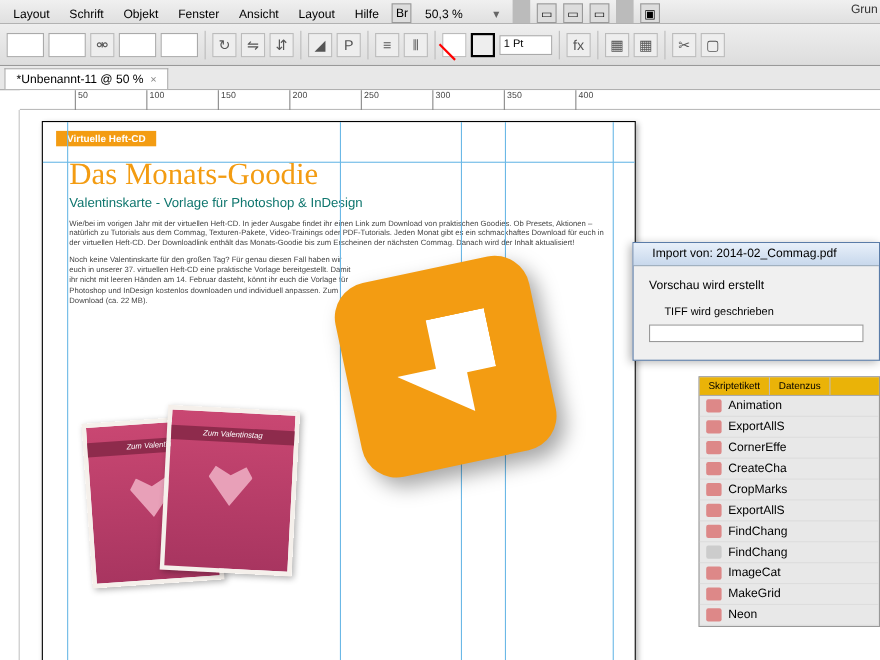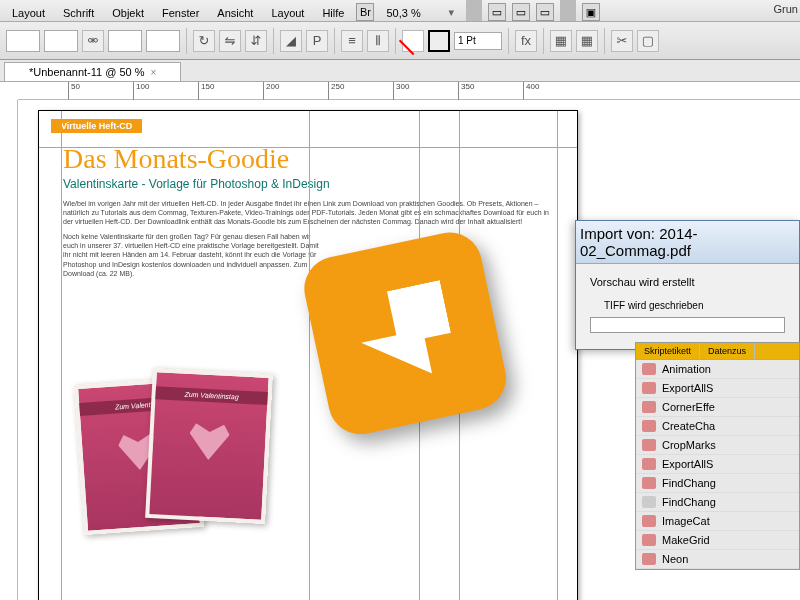--- a/index.html
+++ b/index.html
@@ -7,21 +7,21 @@
 .menubar{height:22px;background:linear-gradient(#f0f0f0,#e0e0e0);border-bottom:1px solid #aaa;display:flex;align-items:flex-end;padding:0 4px;gap:2px}
 .menubar span{padding:2px 8px;cursor:default}
 .menubar .mbtn{width:16px;height:18px;background:#ddd;border:1px solid #999;margin:0 2px;display:inline-flex;align-items:center;justify-content:center}
 .zoom{padding:0 6px;min-width:60px}
 .toolbar{height:38px;background:linear-gradient(#eee,#ddd);border-bottom:1px solid #999;display:flex;align-items:center;padding:0 6px;gap:4px}
 .tbtn{width:22px;height:22px;background:#eee;border:1px solid #bbb;display:flex;align-items:center;justify-content:center;font-size:13px;color:#555}
 .tdrop{width:34px;height:22px;background:#fff;border:1px solid #aaa;display:flex;align-items:center;padding:0 3px;font-size:10px}
 .tsep{width:1px;height:26px;background:#bbb;margin:0 2px}
 .tinput{width:48px;height:18px;background:#fff;border:1px solid #aaa;font-size:10px;padding:0 3px}
 .tabbar{height:22px;background:#e8e8e8;border-bottom:1px solid #aaa;display:flex;align-items:flex-end}
-.tab{background:#fff;border:1px solid #aaa;border-bottom:none;padding:3px 24px;font-size:10px;margin-left:4px;display:flex;align-items:center;gap:6px}
+.tab{background:#fff;border:1px solid #aaa;border-bottom:none;padding:3px 10px;font-size:10px;margin-left:4px;display:flex;align-items:center;gap:6px}
 .tab .x{font-size:10px;color:#888}
 .ruler-h{height:18px;background:#fff;border-bottom:1px solid #bbb;position:relative;margin-left:18px}
 .ruler-h .tick{position:absolute;top:0;height:18px;border-left:1px solid #888;font-size:8px;padding-left:2px;color:#444}
 .workarea{display:flex;height:500px}
 .ruler-v{width:18px;background:#fff;border-right:1px solid #bbb}
 .canvas{flex:1;background:#fff;position:relative;overflow:hidden}
 .page{position:absolute;left:20px;top:10px;width:540px;height:580px;background:#fff;border:1px solid #000;box-shadow:2px 2px 5px rgba(0,0,0,.3)}
 .guide-v{position:absolute;top:0;bottom:0;width:1px;background:#6bb8e6}
 .guide-h{position:absolute;left:0;right:0;height:1px;background:#6bb8e6}
 .badge{background:#f39c12;color:#fff;font-size:9px;font-weight:bold;padding:2px 10px;display:inline-block;margin:8px 0 0 12px}
@@ -32,21 +32,21 @@
 .logo-sq{width:180px;height:180px;background:#f39c12;border-radius:32px;display:flex;align-items:center;justify-content:center;box-shadow:6px 10px 18px rgba(0,0,0,.35)}
 .logo-arrow{width:90px;height:90px;background:#fff;clip-path:polygon(40% 0,100% 0,100% 60%,70% 60%,70% 100%,0 50%,40% 50%)}
 .cards{position:absolute;left:40px;top:260px;width:220px;height:170px}
 .card{position:absolute;width:120px;height:150px;background:linear-gradient(#c94772,#a83560);border:4px solid #f5f0eb;box-shadow:2px 2px 6px rgba(0,0,0,.3)}
 .card1{left:0;top:10px;transform:rotate(-4deg)}
 .card2{left:70px;top:0;transform:rotate(3deg)}
 .card .ribbon{background:#8e2b4c;color:#fff;font-size:7px;text-align:center;padding:3px 0;margin-top:14px;font-style:italic}
 .card .heart{width:40px;height:40px;background:#e8a0b8;margin:18px auto;clip-path:polygon(50% 100%,0 35%,15% 10%,50% 30%,85% 10%,100% 35%)}
 .footer{position:absolute;bottom:12px;left:22px;right:22px;height:14px;background:#f39c12}
 .dialog{position:absolute;right:0;top:220px;width:225px;background:#f0f0f0;border:1px solid #5a7ca8;box-shadow:-2px 2px 8px rgba(0,0,0,.3)}
-.dialog-title{background:linear-gradient(#e8f0fa,#c8d8ec);padding:4px 4px;font-size:15px;border-bottom:1px solid #9ab}
+.dialog-title{background:linear-gradient(#e8f0fa,#c8d8ec);padding:4px 17px;font-size:11px;border-bottom:1px solid #9ab}
 .dialog-body{padding:12px 14px 16px}
 .dialog-body .line1{font-size:11px;margin-bottom:12px}
 .dialog-body .line2{font-size:10px;margin-left:14px;margin-bottom:6px}
 .progress{height:16px;background:#fff;border:1px solid #999;margin-top:4px}
 .panel{position:absolute;right:0;top:342px;width:165px;background:#e8e8e8;border:1px solid #999}
 .panel-tabs{display:flex;background:#eab308;border-bottom:1px solid #aaa}
 .panel-tabs span{font-size:9px;padding:3px 8px;border-right:1px solid #bbb}
 .panel-list{max-height:240px;overflow:hidden}
 .panel-item{display:flex;align-items:center;padding:3px 6px;border-bottom:1px solid #ddd;font-size:10px;gap:6px}
 .panel-item .ic{width:14px;height:12px;background:#d88;border-radius:2px}

